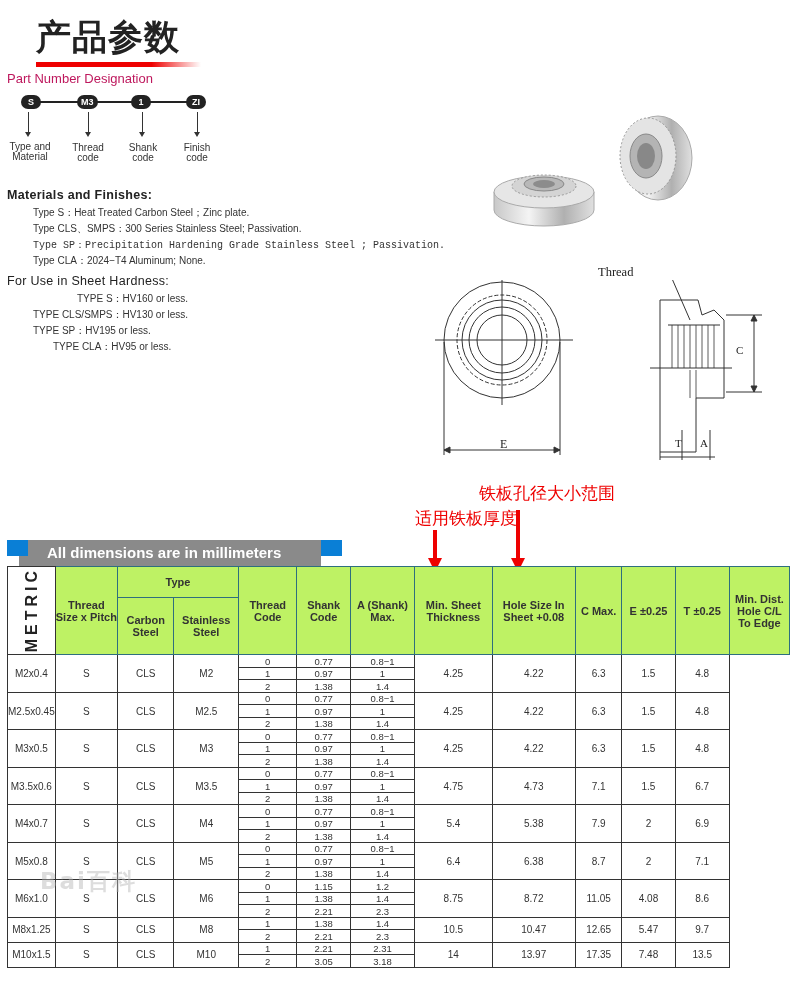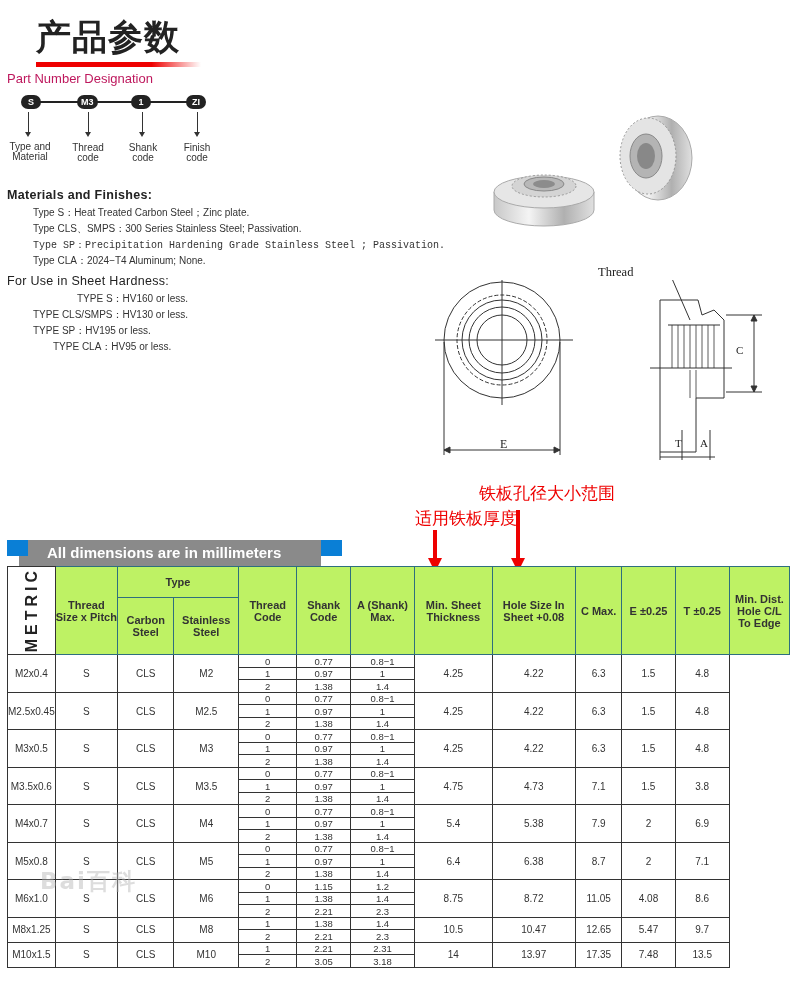--- a/index.html
+++ b/index.html
@@ -281,21 +281,21 @@
         <td rowspan="3" class="big">S</td>
         <td rowspan="3" class="big">CLS</td>
         <td rowspan="3" class="big">M3.5</td>
         <td>0</td>
         <td>0.77</td>
         <td>0.8−1</td>
         <td rowspan="3" class="big">4.75</td>
         <td rowspan="3" class="big">4.73</td>
         <td rowspan="3" class="big">7.1</td>
         <td rowspan="3" class="big">1.5</td>
-        <td rowspan="3" class="big">3.8</td>
+        <td rowspan="3" class="big">6.7</td>
       </tr>
       <tr>
         <td>1</td>
         <td>0.97</td>
         <td>1</td>
       </tr>
       <tr>
         <td>2</td>
         <td>1.38</td>
         <td>1.4</td>

